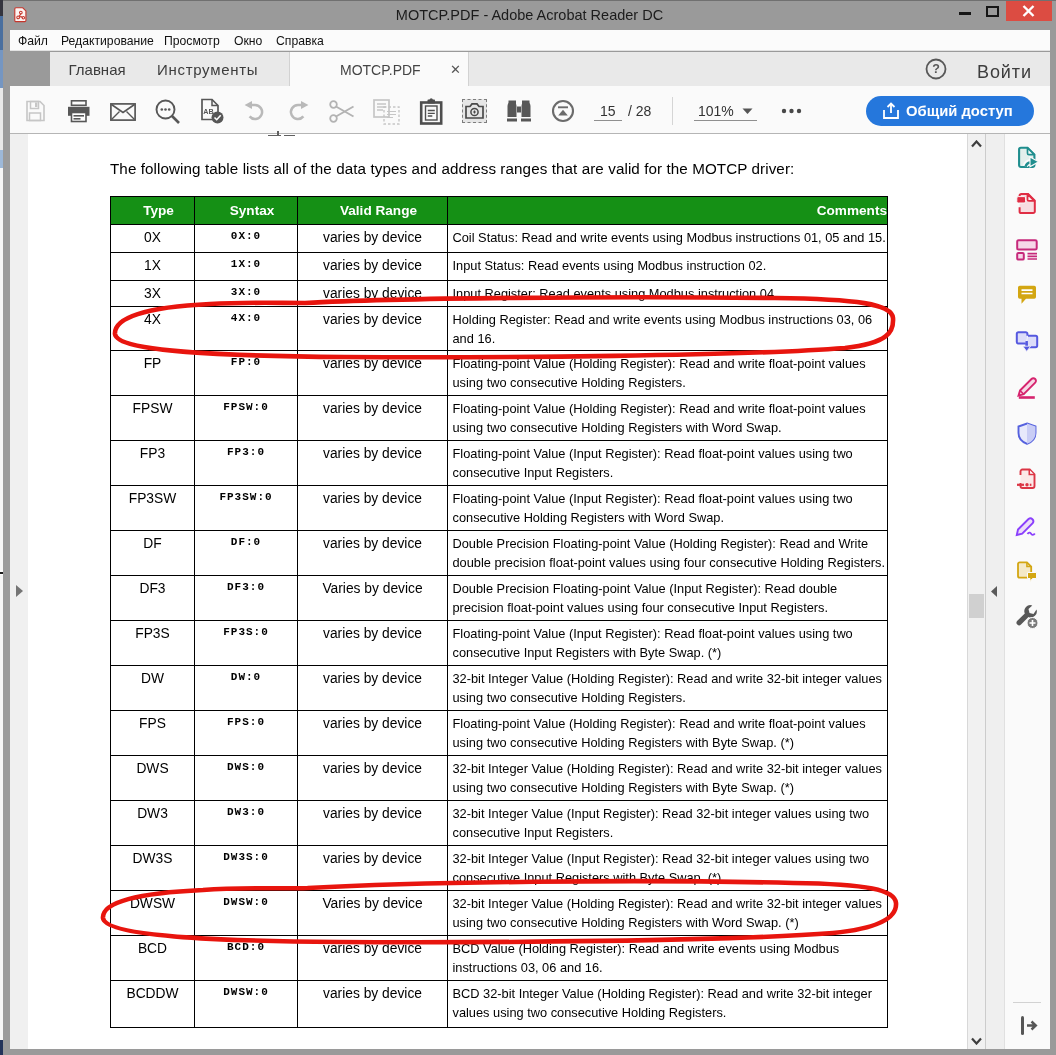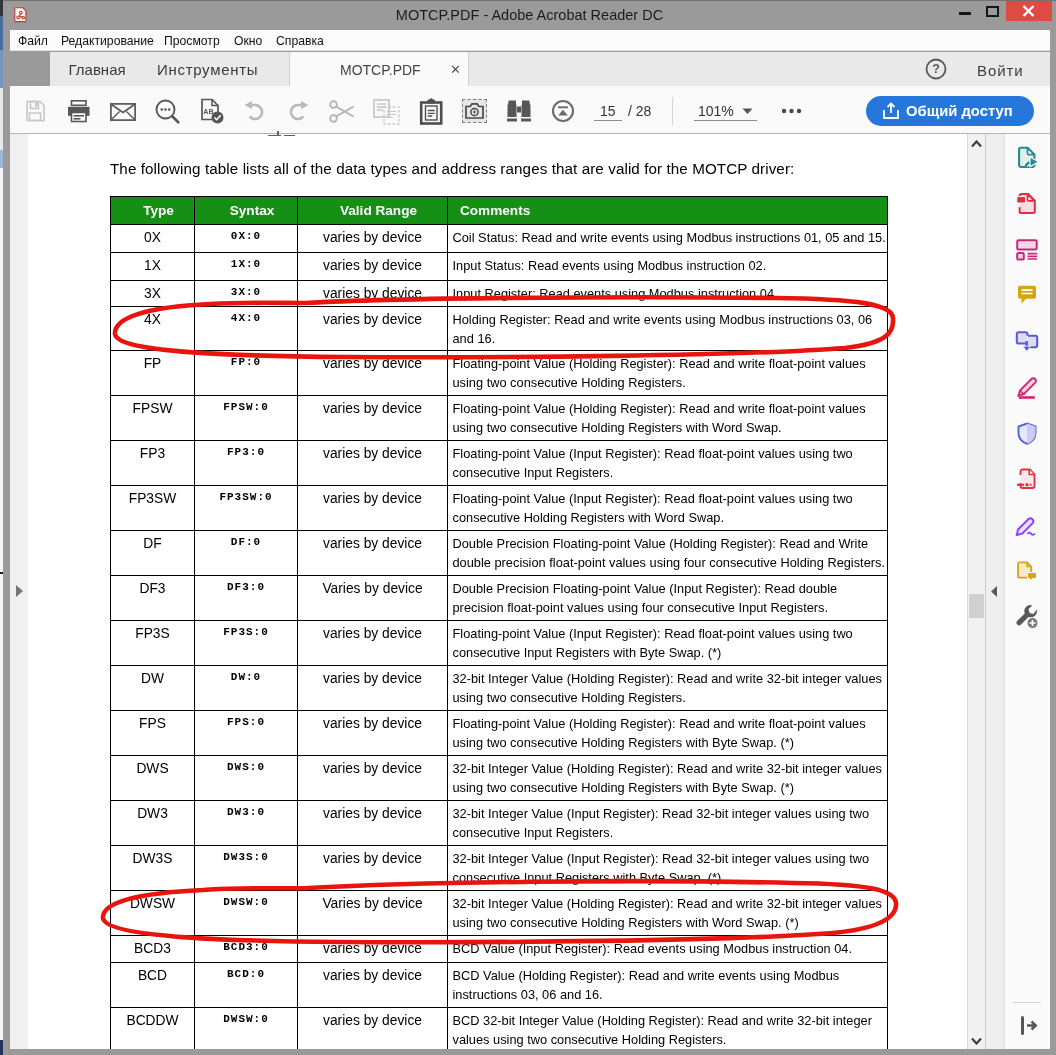--- a/index.html
+++ b/index.html
@@ -27,21 +27,21 @@
   #rightstrip { left:986px; top:134px; width:18px; height:915px; background:#efefef; }
   #sidebar { left:1004px; top:134px; width:46px; height:915px; background:#fafafa; border-left:1px solid #e0e0e0; }
   #botborder { left:3px; top:1049px; width:1053px; height:6px; background:#9a9a9a; }
   #rightborder { left:1050px; top:30px; width:6px; height:1025px; background:#9a9a9a; }
   
   #para { left:110px; top:160px; width:800px; font-size:15.2px; letter-spacing:0.09px; color:#000; }
   table { border-collapse:collapse; table-layout:fixed; }
   #dtable { position:absolute; left:110px; top:196px; width:777px; }
   #dtable td, #dtable th { border:1px solid #000; vertical-align:top; overflow:hidden; }
   #dtable th { background:#159015; color:#fff; font-size:13.6px; height:28px; vertical-align:middle;padding-left:12px; }
-  #dtable th.cm { text-align:left; padding-left:12px; }
+  #dtable th.cm { text-align:right; padding-left:12px; }
   td.ty { text-align:center; font-size:13.8px; padding-top:5px; }
   td.sy { text-align:center; font-family:"Liberation Mono", monospace; font-weight:bold; font-size:11px; letter-spacing:1px; padding-top:5px; }
   td.vr { text-align:center; font-size:13.8px; padding-top:5px; }
   td.cm { font-size:12.8px; padding:4px 0 0 4.5px; line-height:18.6px; }
 </style>
 </head>
 <body>
 <div id="bgsliver" class="abs"></div>
 <div class="abs" style="left:0;top:0;width:3px;height:16px;background:#34343e"></div>
 <div class="abs" style="left:0;top:16px;width:3px;height:34px;background:#4a6f9f"></div>
@@ -79,21 +79,21 @@
   <span class="tabtxt" style="left:18.5px">Главная</span>
   <span class="tabtxt" style="left:107px;letter-spacing:0.7px">Инструменты</span>
   <span class="tabtxt" style="left:290px;color:#444;font-size:14px;top:10px">MOTCP.PDF</span>
   <span class="tabtxt" style="left:400px;color:#555;font-size:13px;top:10px">✕</span>
 </div>
 <div id="toolbar" class="abs"></div>
 <svg class="abs" style="left:925px;top:58px" width="22" height="22" viewBox="0 0 22 22">
     <circle cx="11" cy="11" r="9.5" fill="none" stroke="#585858" stroke-width="1.8"></circle>
     <text x="11" y="15" text-anchor="middle" font-size="12.5" font-weight="bold" fill="#585858" font-family="Liberation Sans">?</text>
   </svg>
-<div class="abs" style="left:977px;top:61.5px;font-size:15px;letter-spacing:0.9px;color:#3d3d3d">Войти</div>
+<div class="abs" style="left:977px;top:61.5px;font-size:18px;letter-spacing:0.9px;color:#3d3d3d">Войти</div>
 
 <svg class="abs" style="left:24px;top:99px" width="23" height="24" viewBox="0 0 23 24">
     <path d="M3 2.5 h13 l4 4 v15 h-17 z" fill="none" stroke="#c6c6c6" stroke-width="1.6"></path>
     <rect x="6.5" y="2.5" width="8" height="7" fill="none" stroke="#c6c6c6" stroke-width="1.5"></rect>
     <rect x="11" y="3.5" width="2.4" height="4.5" fill="#c6c6c6"></rect>
     <rect x="5.5" y="14" width="11" height="7.5" fill="none" stroke="#c6c6c6" stroke-width="1.5"></rect>
   </svg>
 <svg class="abs" style="left:66px;top:100px" width="26" height="23" viewBox="0 0 26 23">
     <rect x="5.5" y="0.8" width="14.5" height="4.5" fill="none" stroke="#575757" stroke-width="1.6"></rect>
     <path d="M2 6.8 h21.5 v9 h-21.5 z" fill="#575757"></path>
@@ -298,26 +298,20 @@
         <td class="sy">DW3S:0</td>
         <td class="vr">varies by device</td>
         <td class="cm">32-bit Integer Value (Input Register): Read 32-bit integer values using two consecutive Input Registers with Byte Swap. (*)</td>
       </tr>
   <tr style="height:45px">
         <td class="ty">DWSW</td>
         <td class="sy">DWSW:0</td>
         <td class="vr">Varies by device</td>
         <td class="cm">32-bit Integer Value (Holding Register): Read and write 32-bit integer values using two consecutive Holding Registers with Word Swap. (*)</td>
       </tr>
-  <tr style="height:27px">
-        <td class="ty">BCD3</td>
-        <td class="sy">BCD3:0</td>
-        <td class="vr">varies by device</td>
-        <td class="cm">BCD Value (Input Register): Read events using Modbus instruction 04.</td>
-      </tr>
   <tr style="height:45px">
         <td class="ty">BCD</td>
         <td class="sy">BCD:0</td>
         <td class="vr">varies by device</td>
         <td class="cm">BCD Value (Holding Register): Read and write events using Modbus instructions 03, 06 and 16.</td>
       </tr>
   <tr style="height:47px">
         <td class="ty">BCDDW</td>
         <td class="sy">DWSW:0</td>
         <td class="vr">varies by device</td>

